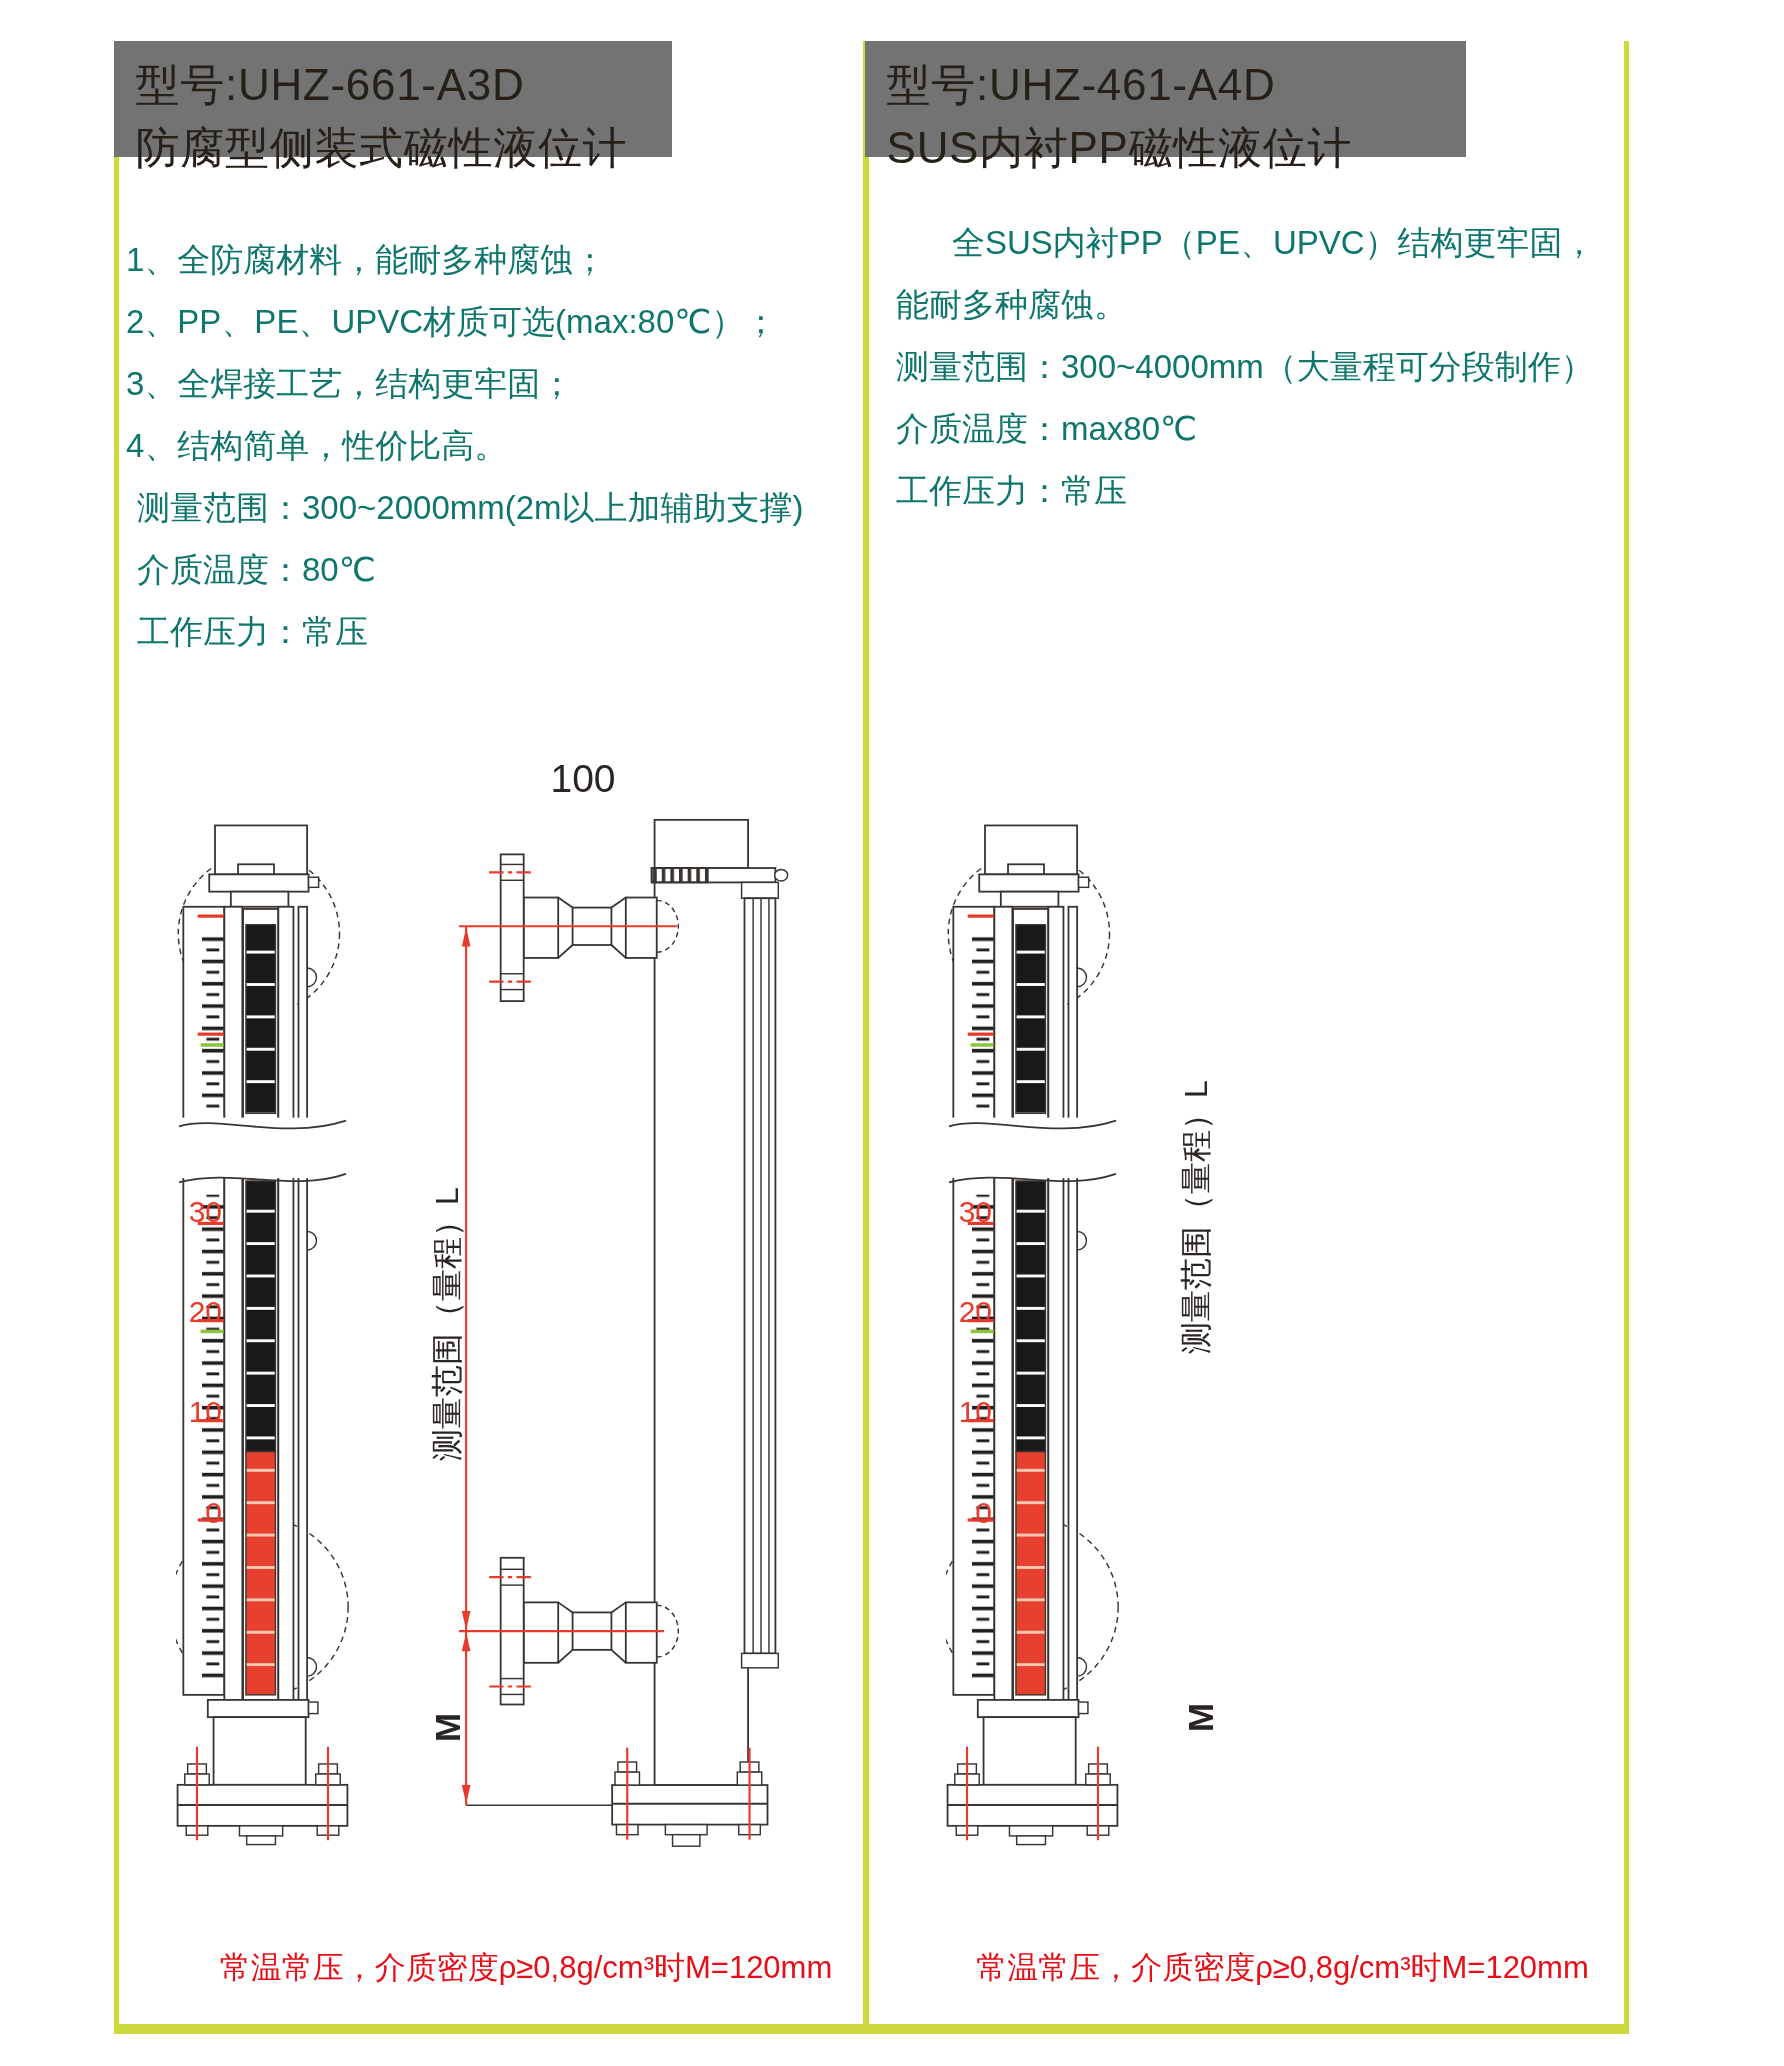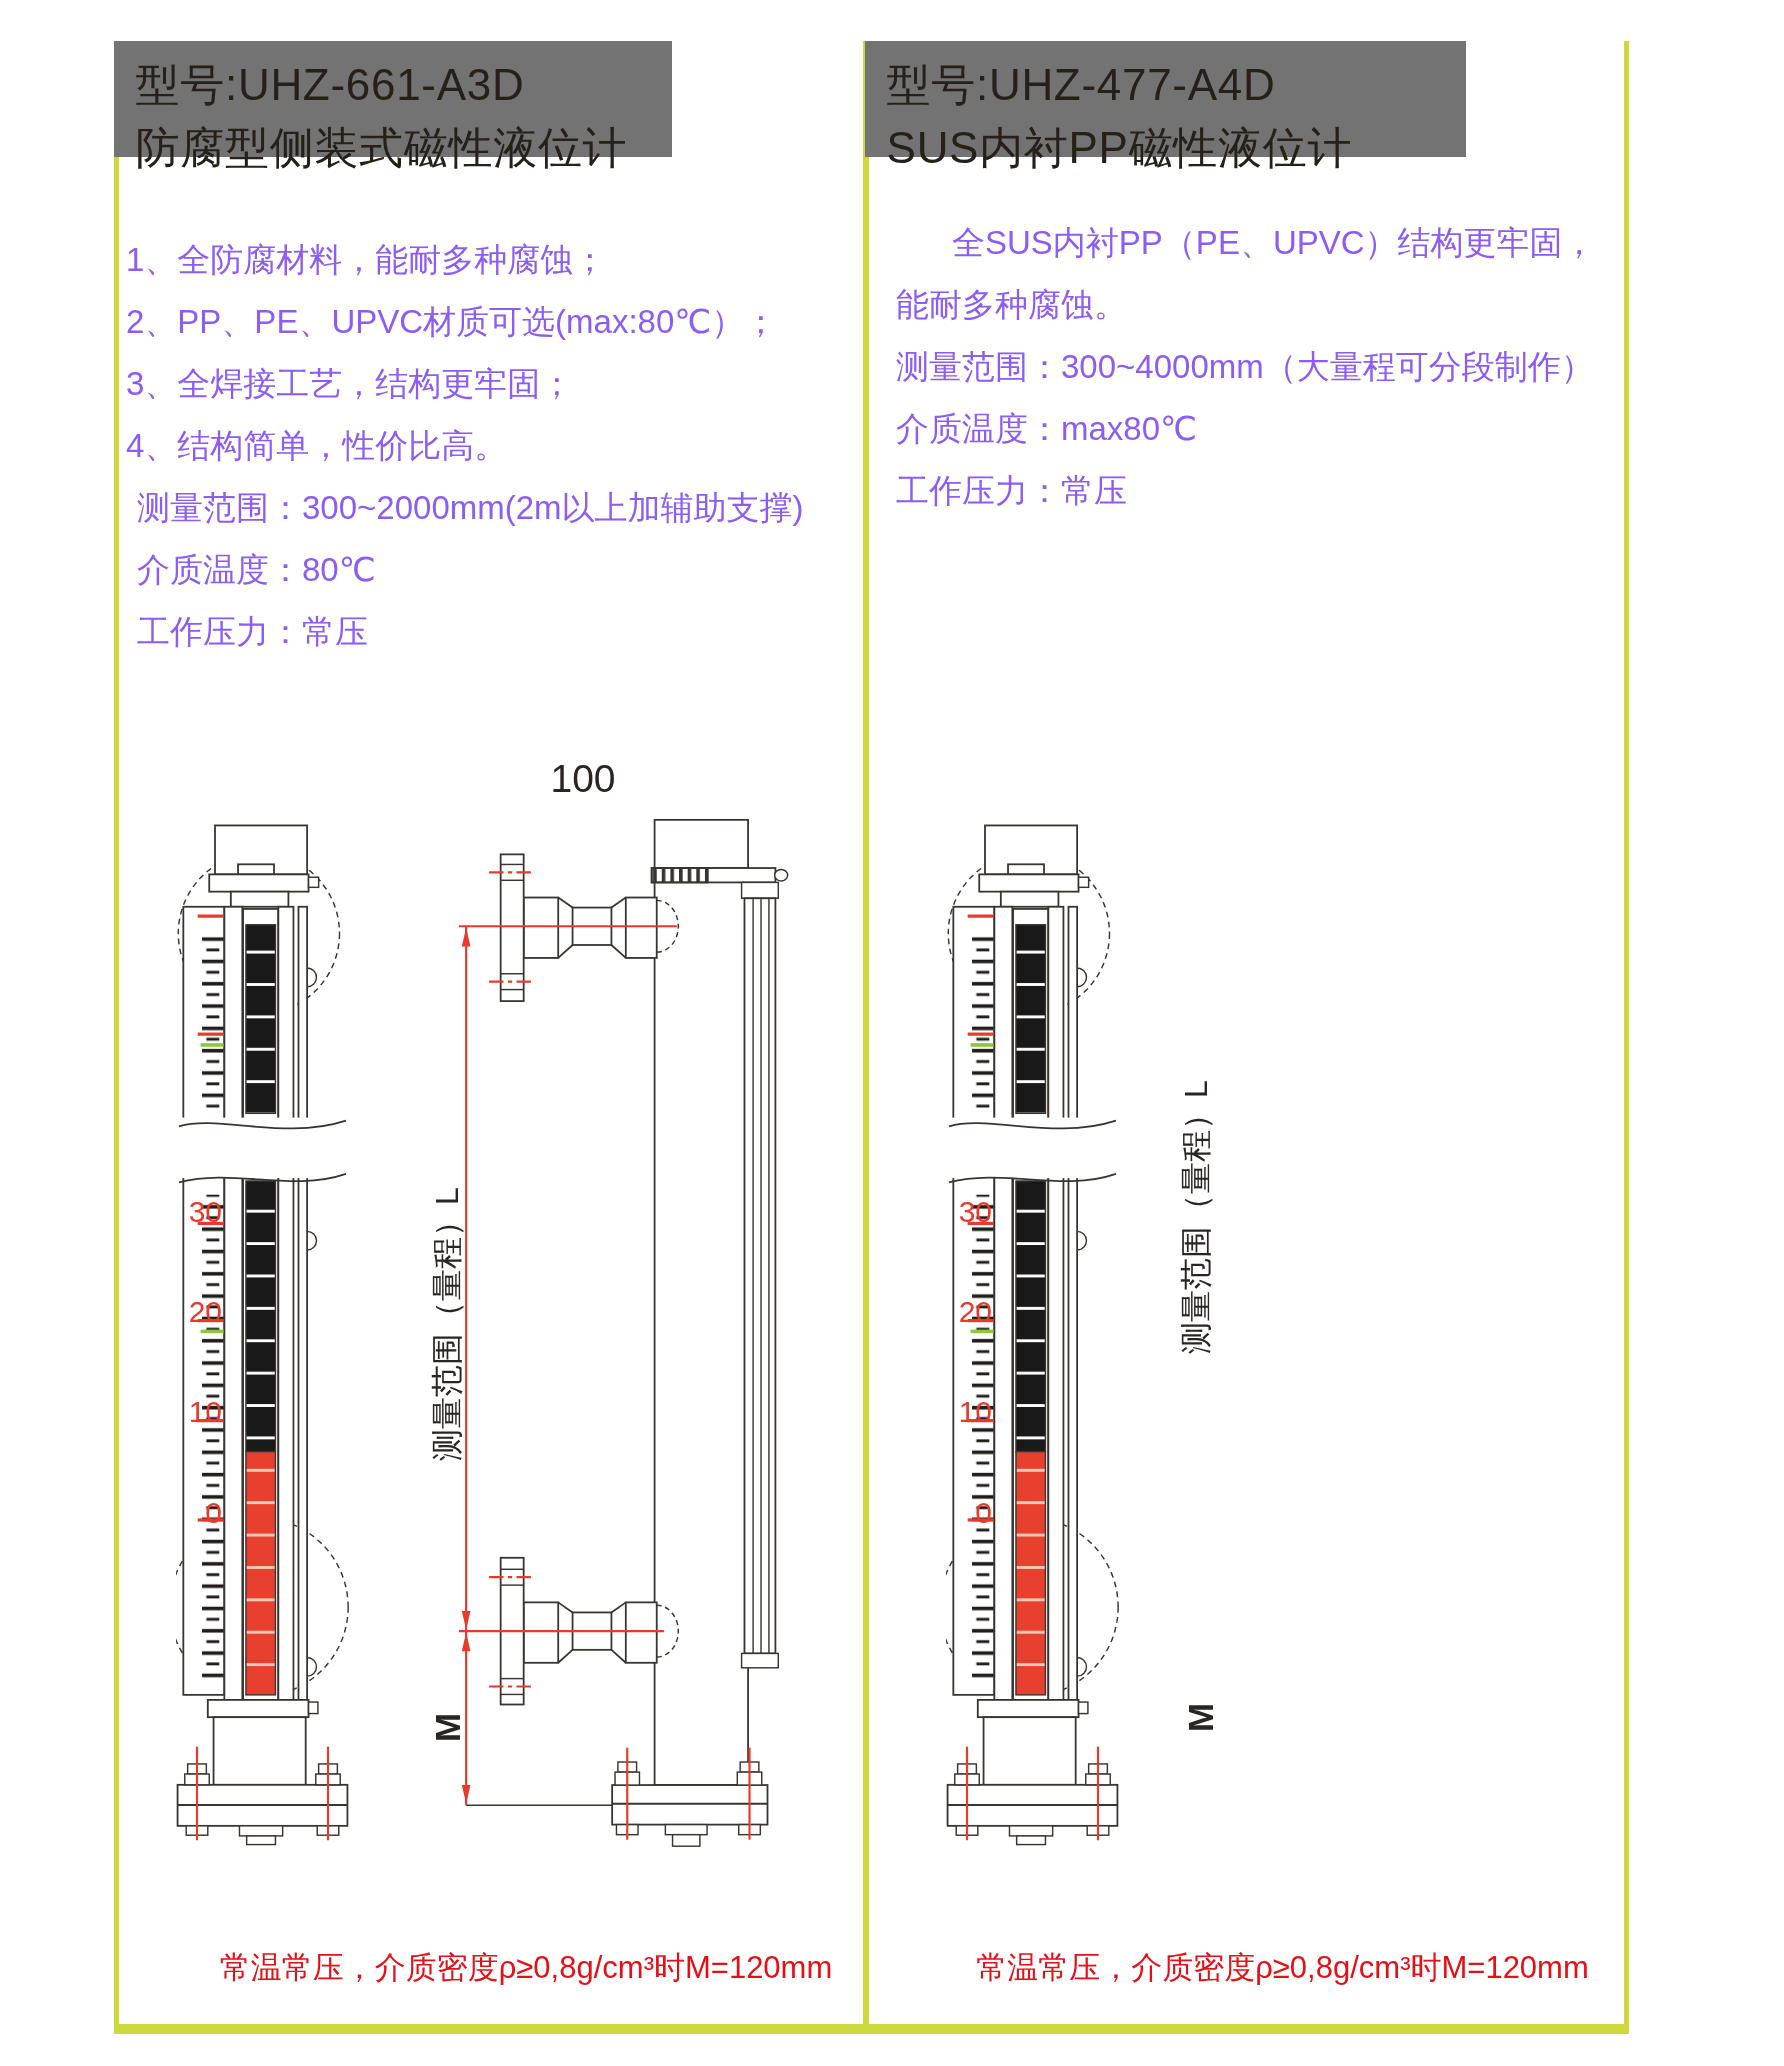--- a/index.html
+++ b/index.html
@@ -29,21 +29,21 @@
     padding:11.5px 0 0 21.6px;
     font-size:44px;
     line-height:63px;
     color:#262019;
     letter-spacing:0.7px;
     white-space:nowrap;
   }
   #title-left{left:114px;width:558px;}
   #title-right{left:865px;width:601px;}
   
-  .textblock{position:absolute;font-size:33px;line-height:62px;white-space:nowrap;color:#8b5cf6;}
+  .textblock{position:absolute;font-size:33px;line-height:62px;white-space:nowrap;color:#0f766e;}
   #features-left{left:126px;top:229px;}
   #features-left .spec{margin-left:11px;}
   #desc-right{left:896px;top:212px;}
   #desc-right .indent1{padding-left:56px;}
   #desc-right .indent2{}
   
   .note{
     position:absolute;
     color:#e60e17;
     font-size:31px;
@@ -176,21 +176,21 @@
 </svg>
 
 <div class="panel" id="panel-left"></div>
 <div class="panel" id="panel-right"></div>
 
 <div class="titlebar" id="title-left">
   <div>型号:UHZ-661-A3D</div>
   <div>防腐型侧装式磁性液位计</div>
 </div>
 <div class="titlebar" id="title-right">
-  <div>型号:UHZ-477-A4D</div>
+  <div>型号:UHZ-461-A4D</div>
   <div>SUS内衬PP磁性液位计</div>
 </div>
 
 <div class="textblock" id="features-left">
   <div>1、全防腐材料，能耐多种腐蚀；</div>
   <div>2、PP、PE、UPVC材质可选(max:80℃）；</div>
   <div>3、全焊接工艺，结构更牢固；</div>
   <div>4、结构简单，性价比高。</div>
   <div class="spec">测量范围：300~2000mm(2m以上加辅助支撑)</div>
   <div class="spec">介质温度：80℃</div>

